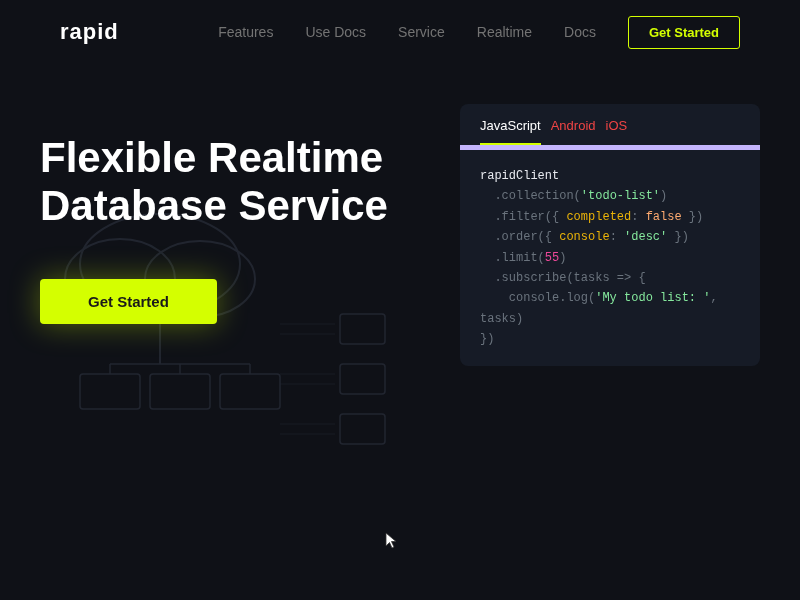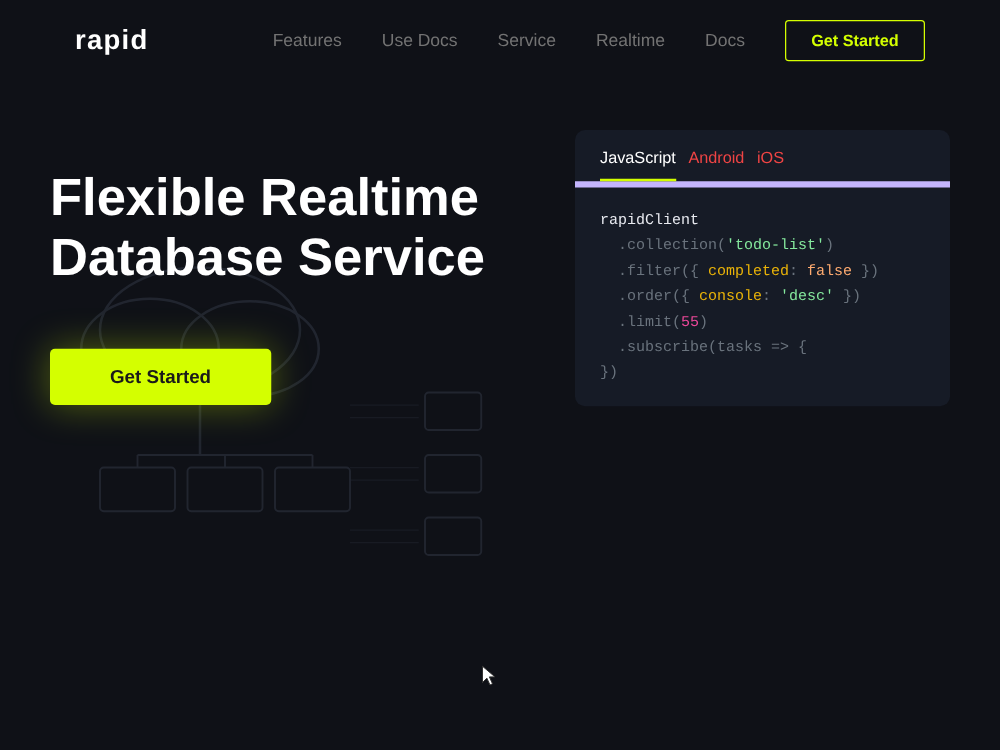--- a/index.html
+++ b/index.html
@@ -235,20 +235,23 @@
       <div>
         <span class="c-gray">&nbsp;&nbsp;.order({</span> <span class="c-blue">console</span><span class="c-gray">:</span> <span class="c-green">'desc'</span> <span class="c-gray">})</span>
       </div>
       <div>
         <span class="c-gray">&nbsp;&nbsp;.limit(</span><span class="c-yellow">55</span><span class="c-gray">)</span>
       </div>
       <div>
         <span class="c-gray">&nbsp;&nbsp;.subscribe(tasks =&gt; {</span>
       </div>
       <div>
+        <span class="c-gray">&nbsp;&nbsp;&nbsp;&nbsp;console.log(</span><span class="c-green">'My todo list: '</span><span class="c-gray">, tasks)</span>
+      </div>
+      <div>
         <span class="c-gray">})</span>
       </div>
     </div>
   </div>
 
   <svg class="cursor" viewBox="0 0 14 18" fill="none" xmlns="http://www.w3.org/2000/svg">
     <path d="M1 1L1 14L4.5 10.5L7 16L9 15L6.5 9.5L11 9.5L1 1Z" fill="white" stroke="#333" stroke-width="0.8"></path>
   </svg>
 
 </section>

